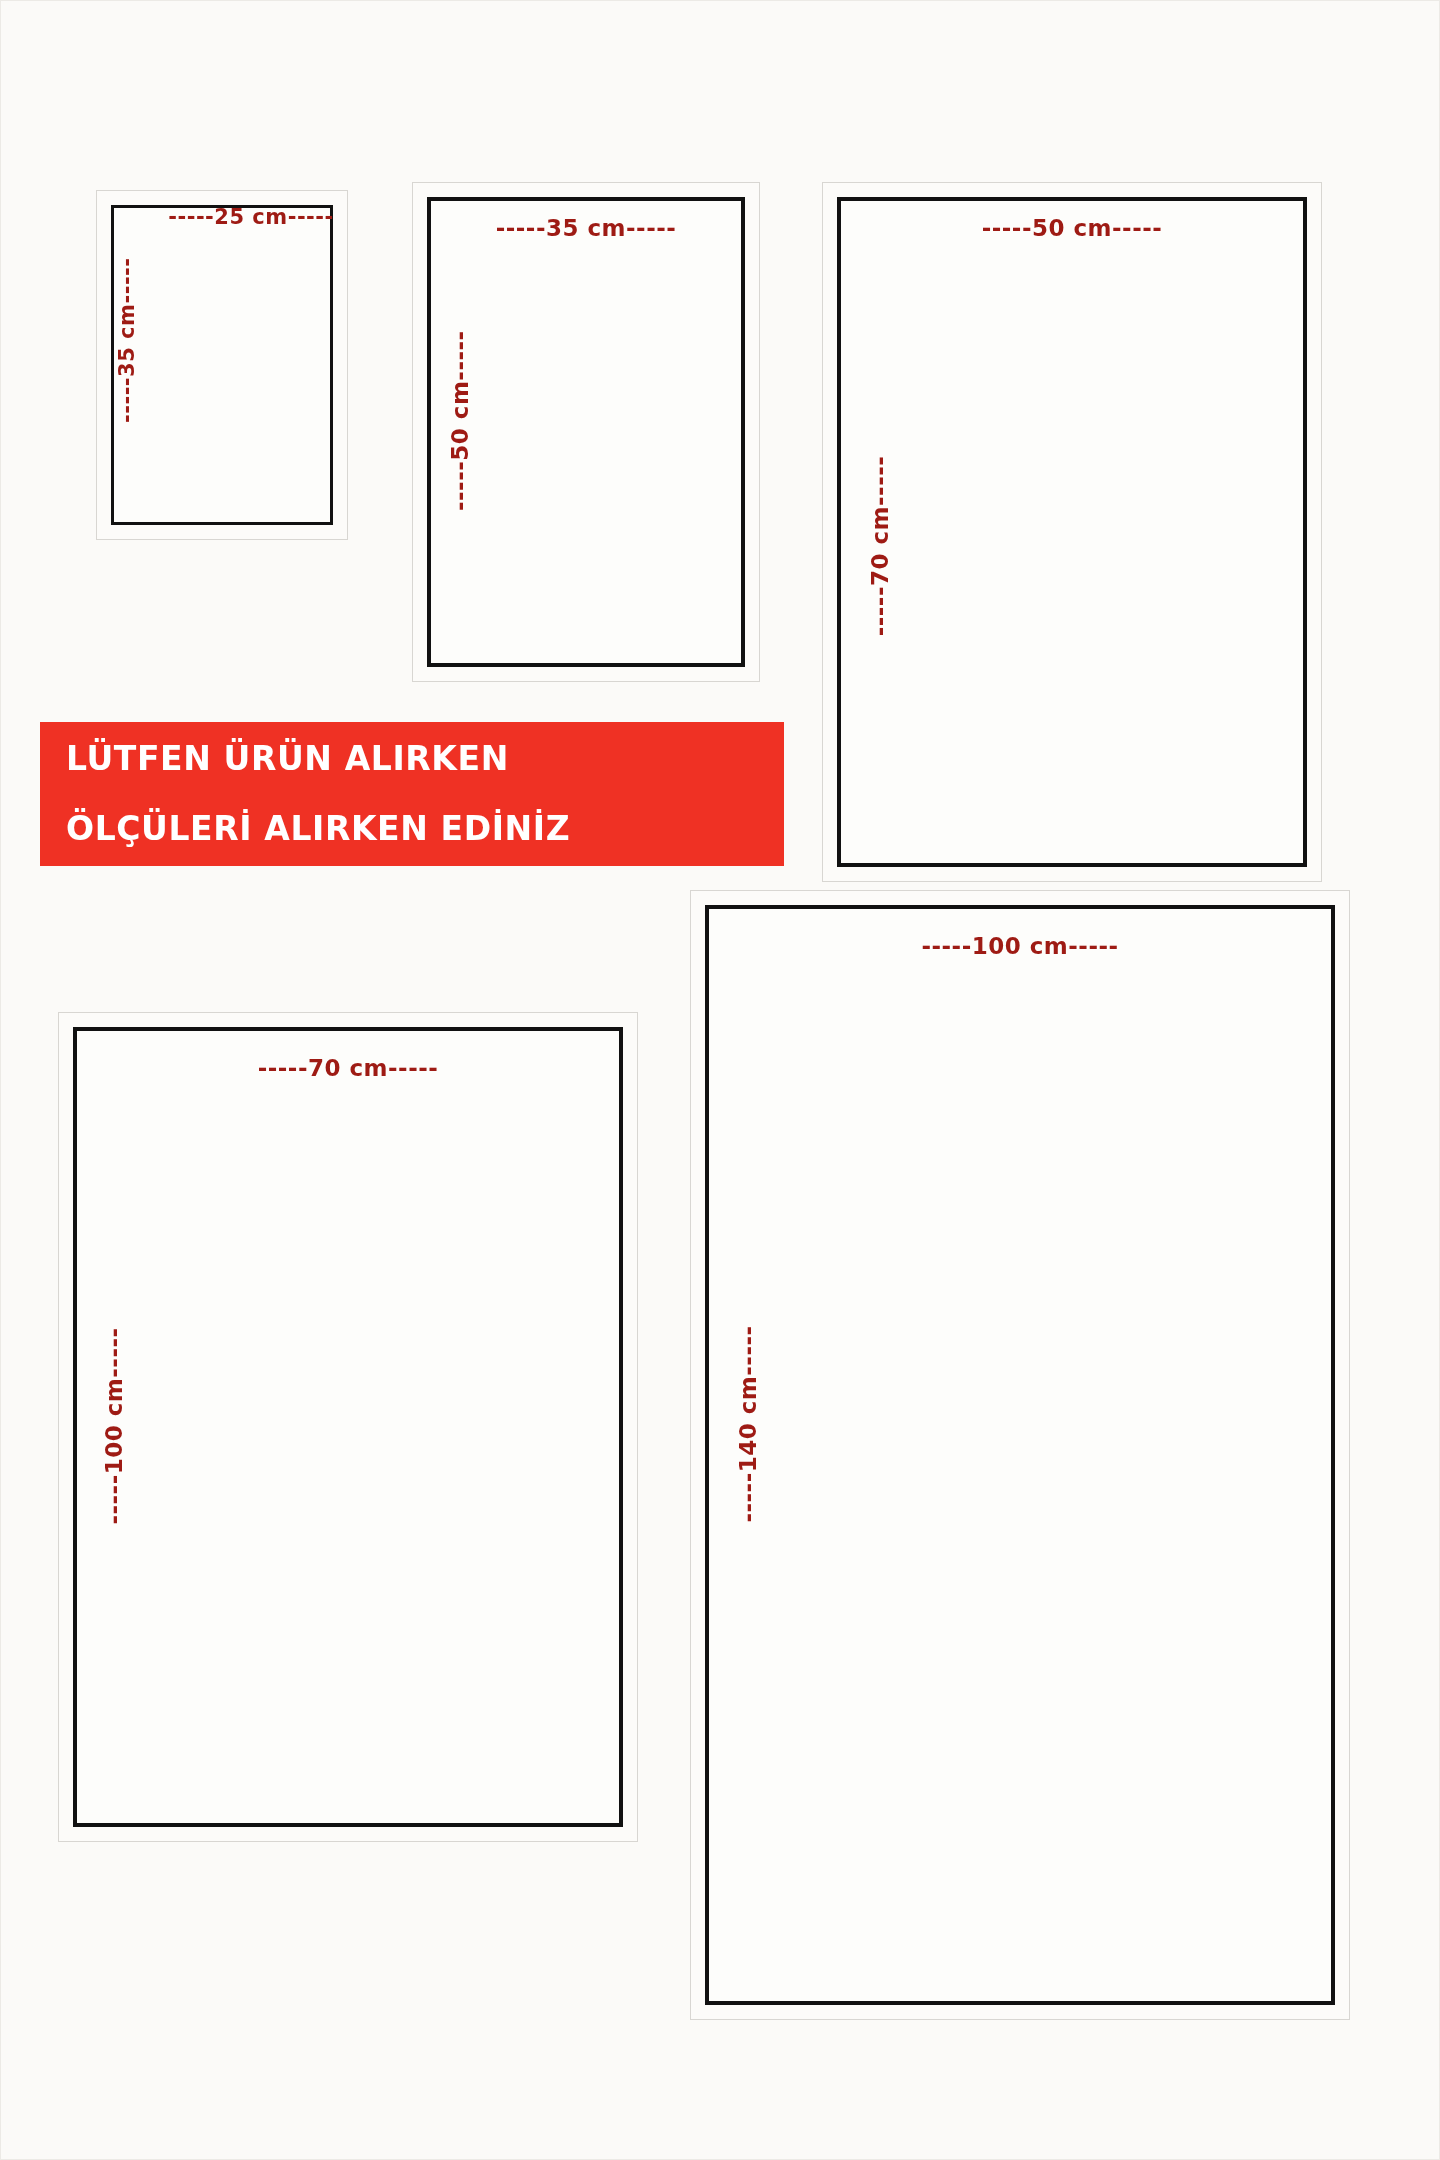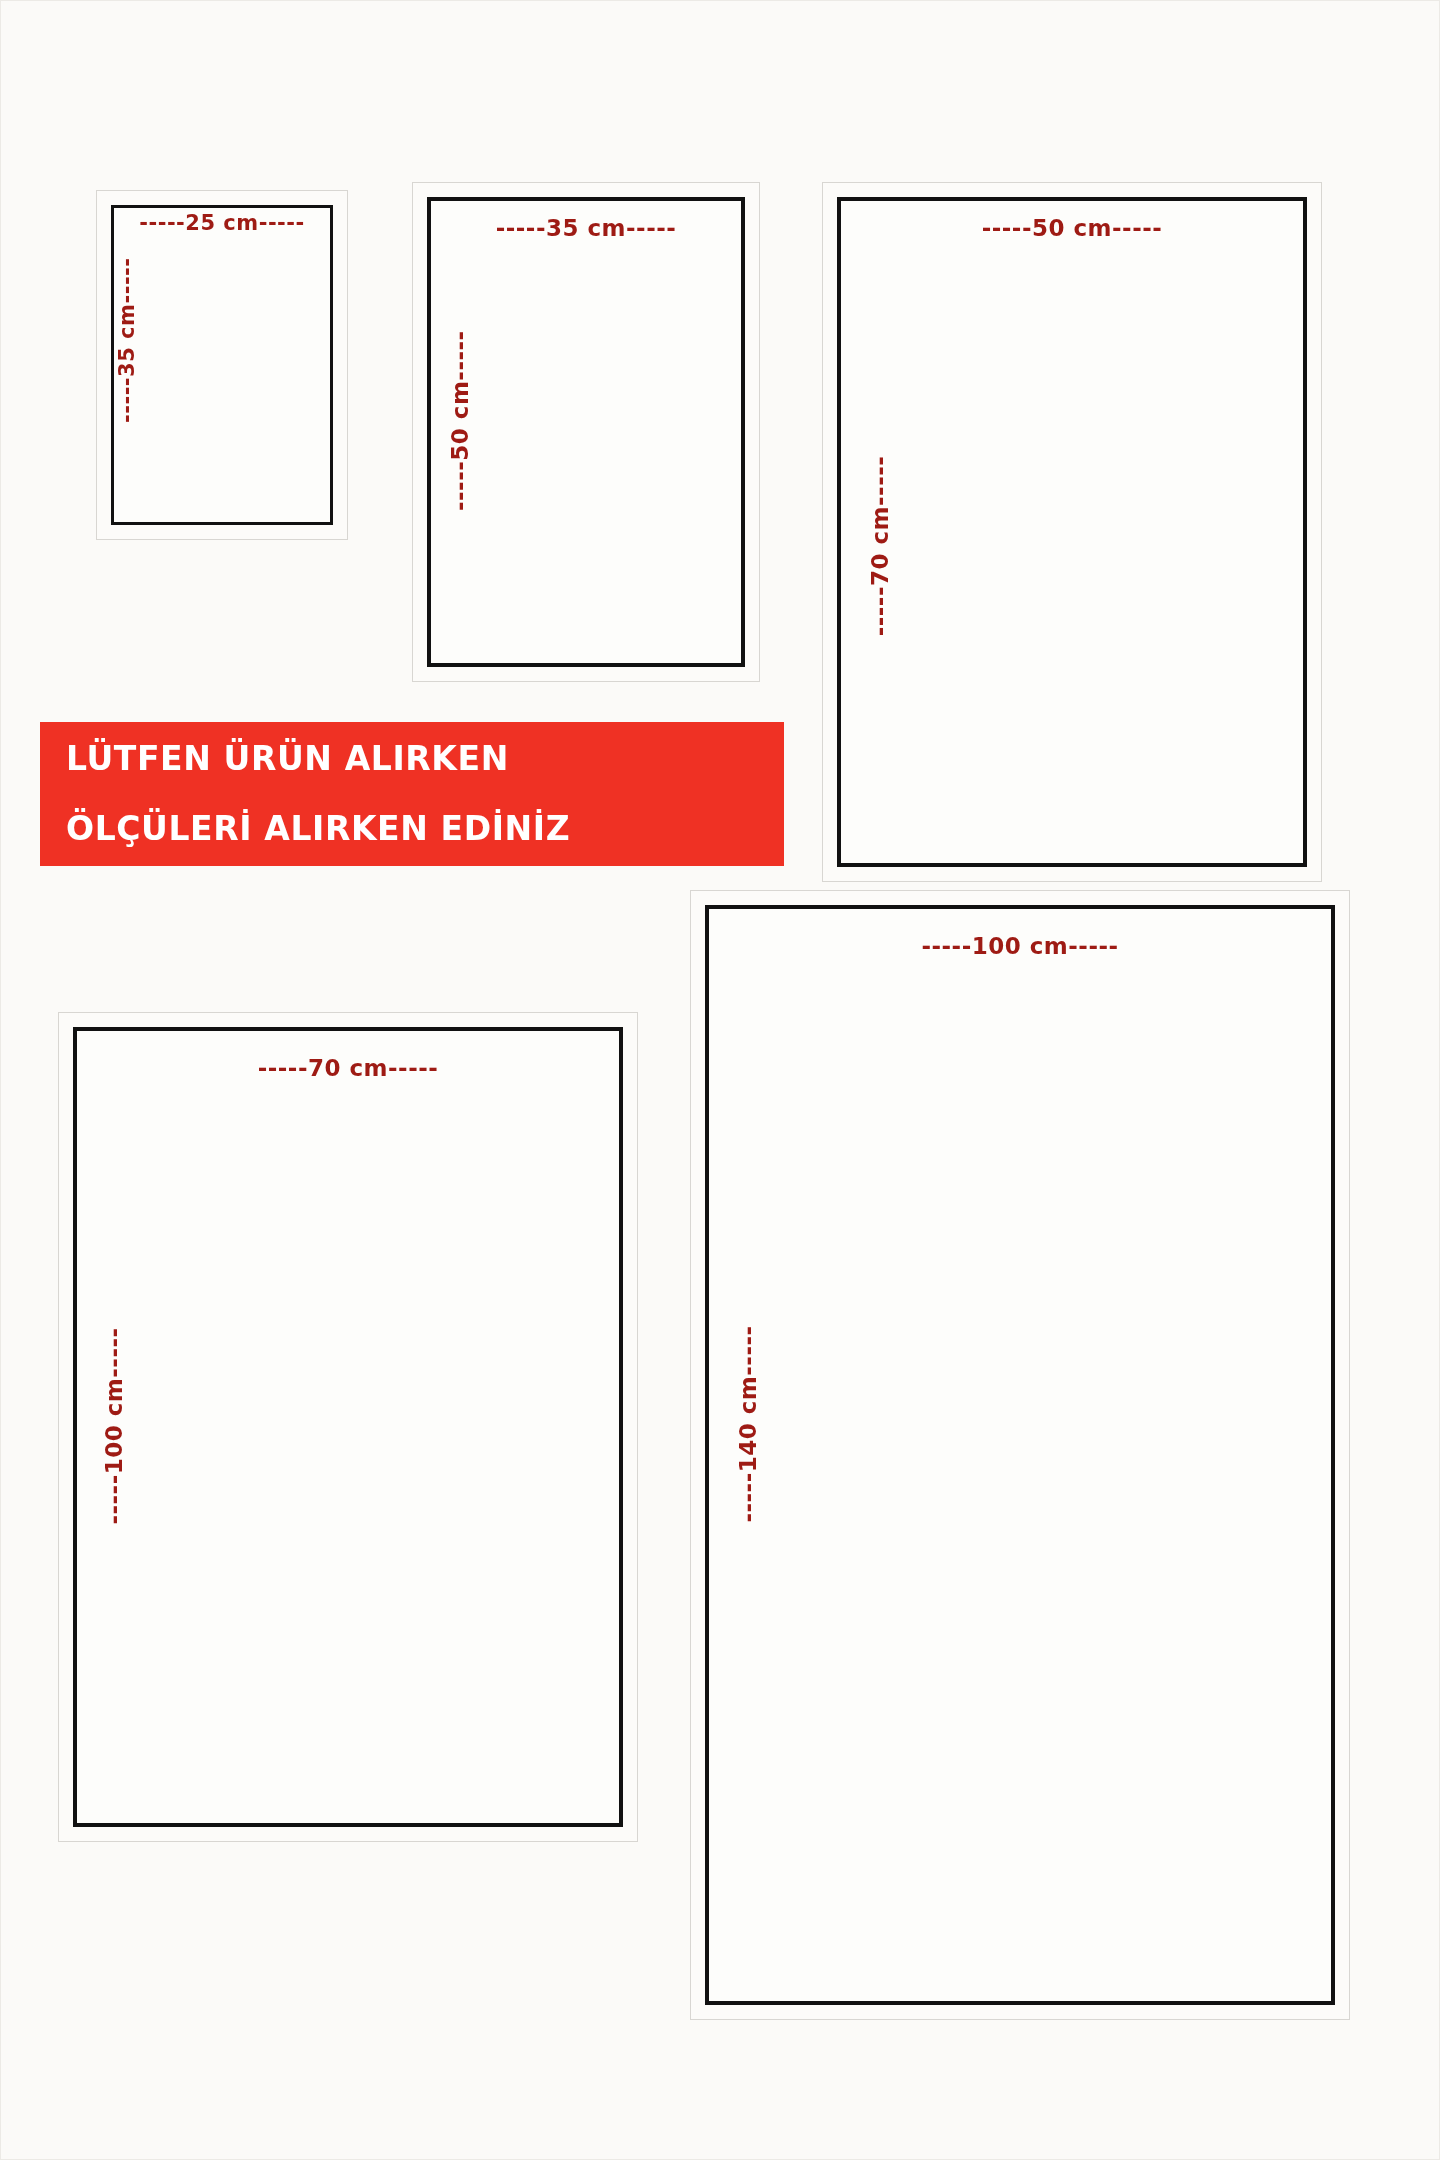--- a/index.html
+++ b/index.html
@@ -83,21 +83,21 @@
   }
 </style>
 </head>
 <body>
 
 <div id="canvas">
   <div class="sheet-edge"></div>
 
   <div class="frame thin" style="left:96px; top:190px; width:252px; height:350px;">
     <div class="inner"></div>
-    <div class="dim horiz" style="top:20px; font-size:21px;">-----25 cm-----</div>
+    <div class="dim horiz" style="top:14px; font-size:21px;margin-left:29px;">-----25 cm-----</div>
     <div class="dim vert" style="left:-40px; top:150px; width:140px; text-align:center; font-size:21px;">-----35 cm-----</div>
   </div>
 
   <div class="frame" style="left:412px; top:182px; width:348px; height:500px;">
     <div class="inner"></div>
     <div class="dim horiz" style="top:32px; font-size:23px;">-----35 cm-----</div>
     <div class="dim vert" style="left:-38px; top:230px; width:170px; text-align:center; font-size:23px;">-----50 cm-----</div>
   </div>
 
   <div class="frame" style="left:822px; top:182px; width:500px; height:700px;">

